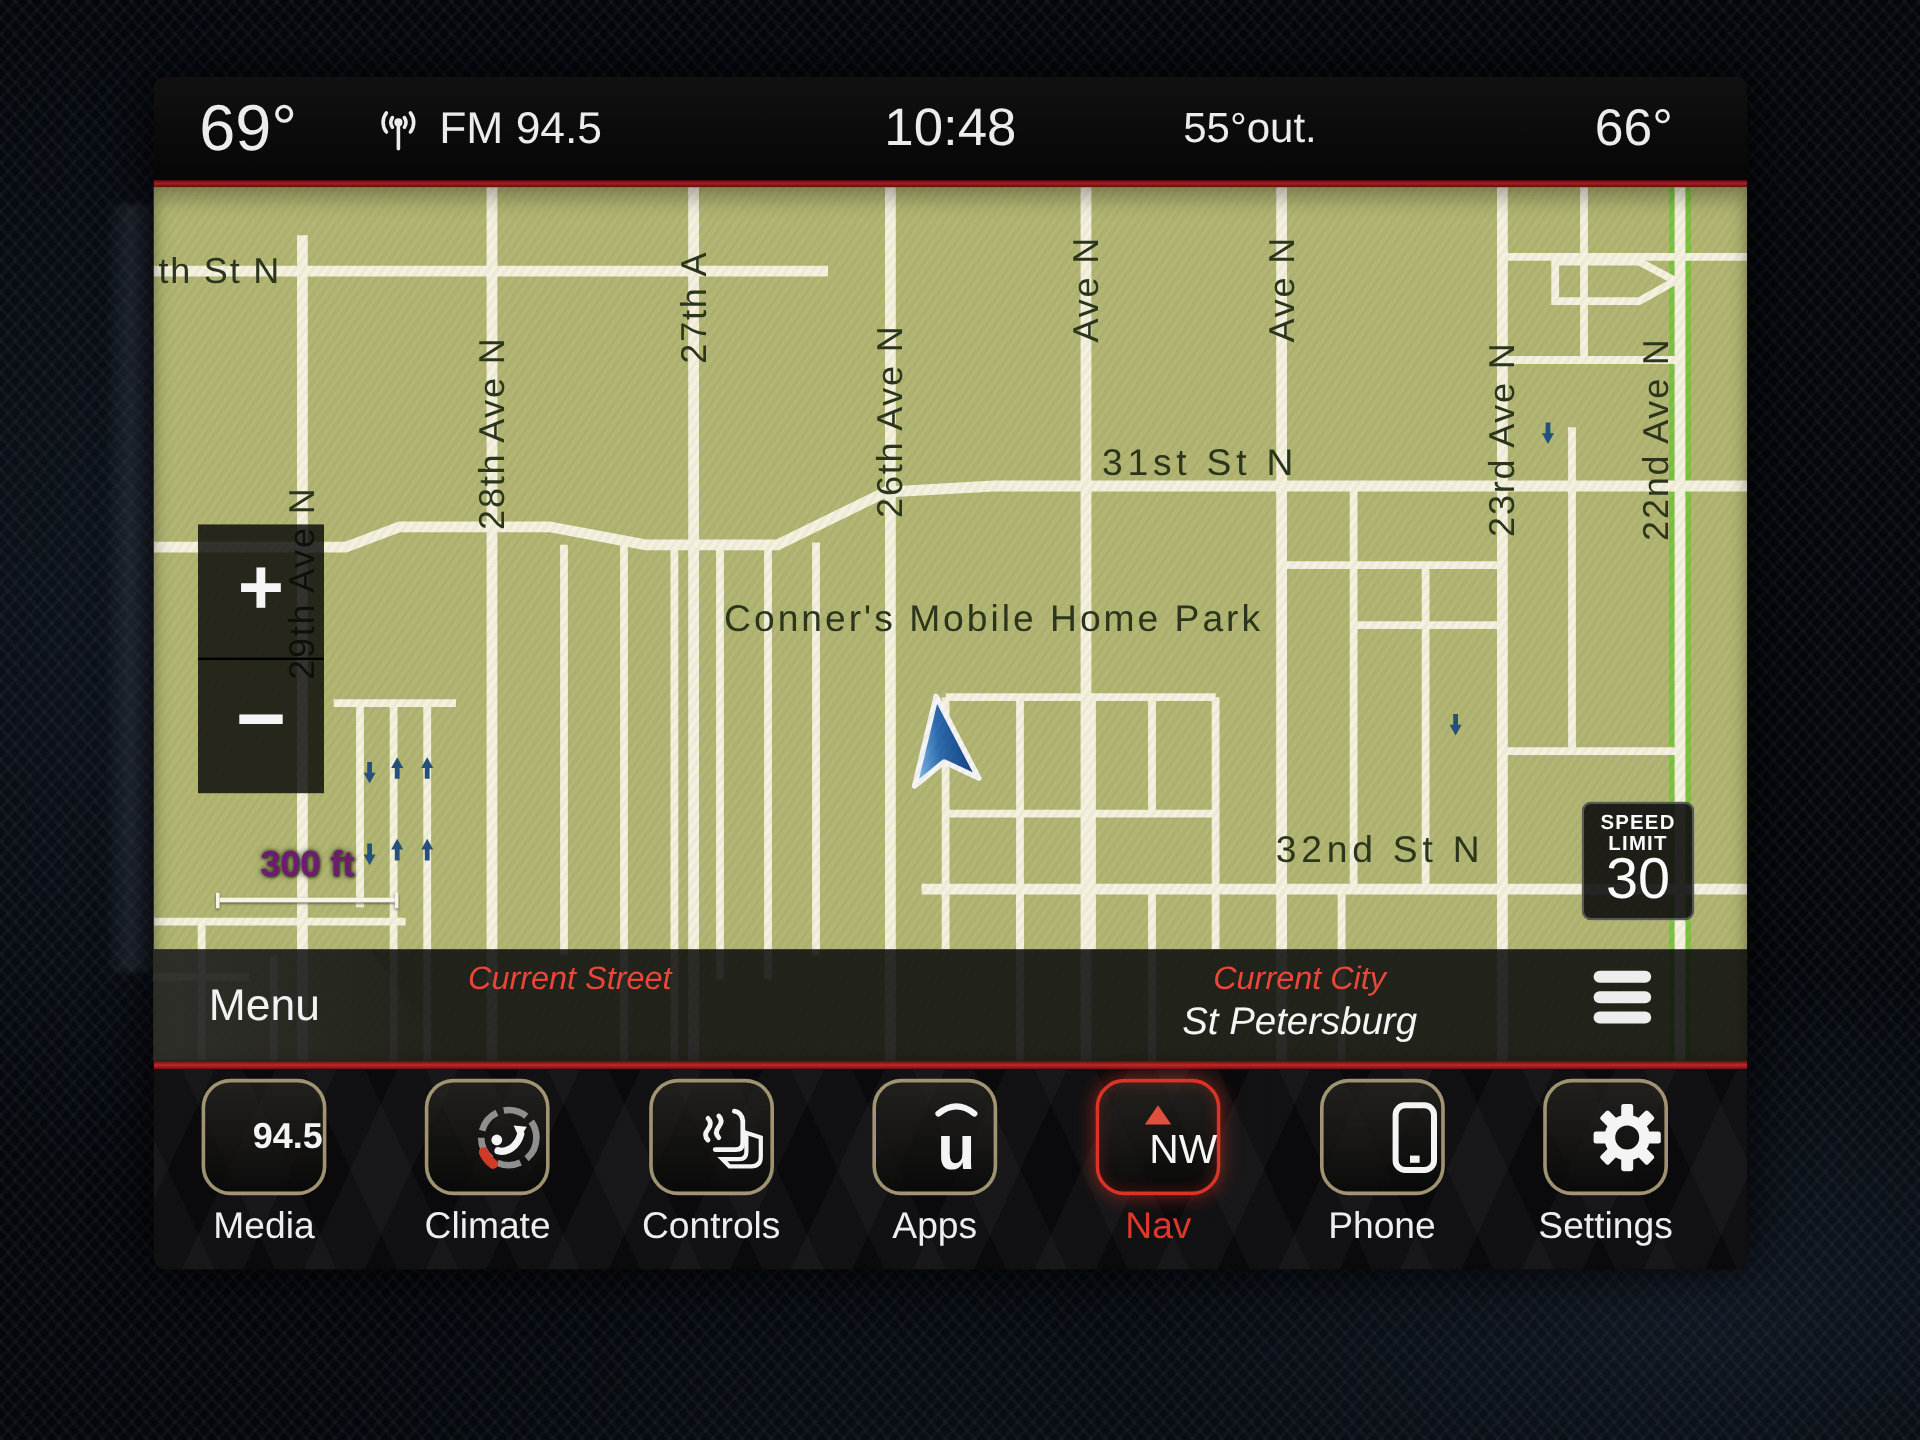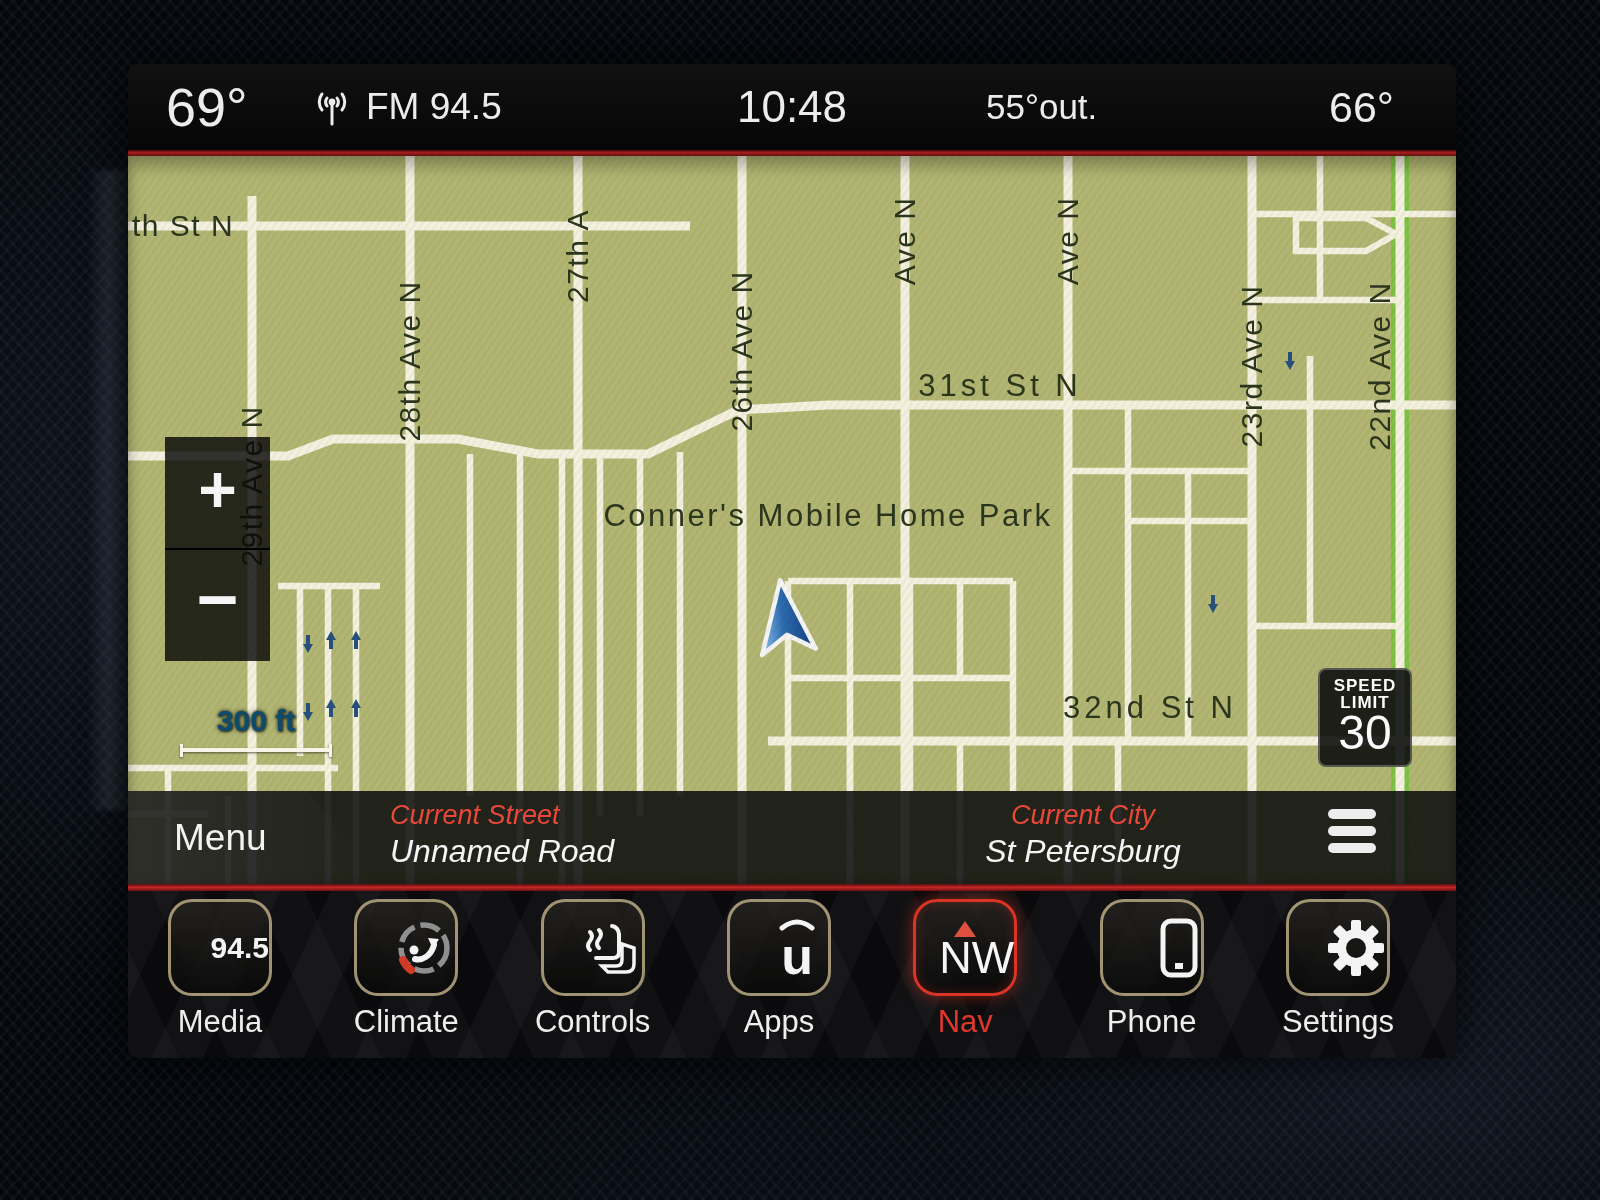--- a/index.html
+++ b/index.html
@@ -38,21 +38,21 @@
   .map-wrap{position:absolute;left:0;top:92px;width:1328px;height:728px;background:#b2b672;}
   .map-wrap svg{display:block;}
   .map-grain{position:absolute;inset:0;pointer-events:none;
     background:repeating-linear-gradient(-55deg, rgba(0,0,0,0.03) 0 3px, transparent 3px 6px);
     box-shadow:inset 0 10px 16px rgba(0,0,0,0.28), inset 0 -4px 10px rgba(0,0,0,0.15);}
   .zoom-ctl{position:absolute;left:37px;top:281px;width:105px;background:rgba(8,8,8,0.82);}
   .zoom-btn{width:105px;height:111px;color:#f5f5f5;text-align:center;cursor:pointer;}
   .zoom-btn.in{font-size:66px;line-height:104px;font-weight:bold;border-bottom:2px solid #000;}
   .zoom-btn.out{font-size:72px;line-height:98px;font-weight:bold;}
   .scale{position:absolute;left:52px;top:548px;width:152px;text-align:center;}
-  .scale-label{color:#0c4a6e;font-size:30px;font-weight:bold;
+  .scale-label{color:#701a75;font-size:30px;font-weight:bold;
     text-shadow:0 0 3px #44482a,0 0 5px #44482a,1px 1px 2px #33361f;}
   .scale-bar{margin-top:6px;height:13px;border-left:3px solid #f7f5e8;border-right:3px solid #f7f5e8;position:relative;filter:drop-shadow(0 1px 1px rgba(60,60,40,0.8));}
   .scale-bar::after{content:"";position:absolute;left:0;right:0;top:4px;height:4px;background:#f7f5e8;}
   .speed-sign{position:absolute;left:1190px;top:512px;width:90px;height:95px;
     background:rgba(14,14,14,0.9);border:2px solid rgba(210,210,210,0.32);border-radius:8px;
     color:#fbfbfb;text-align:center;}
   .speed-sign .s1{font-size:17px;font-weight:bold;letter-spacing:1px;margin-top:7px;line-height:17px;}
   .speed-sign .s2{font-size:17px;font-weight:bold;letter-spacing:1px;line-height:17px;}
   .speed-sign .sv{font-size:48px;font-weight:normal;line-height:44px;}
   
@@ -79,21 +79,21 @@
   .nav-box{width:104px;height:97px;margin:0 auto;border:3px solid rgba(186,170,132,0.85);border-radius:24px;
     background:linear-gradient(180deg, rgba(48,45,38,0.55), rgba(10,10,10,0.85));
     display:flex;align-items:flex-end;justify-content:center;flex-direction:column;box-sizing:border-box;}
   .nav-item.active .nav-box{border-color:#d93425;
     box-shadow:0 0 16px rgba(217,52,37,0.55), inset 0 0 12px rgba(217,52,37,0.28);}
   .nav-label{margin-top:8px;font-size:31px;color:#eeeeee;}
   .nav-item.active .nav-label{color:#e0372a;}
   .media-freq{color:#f4f4f4;font-size:30px;font-weight:bold;}
   .nw-tri{width:0;height:0;border-left:11px solid transparent;border-right:11px solid transparent;
     border-bottom:16px solid #e0503c;margin:0 auto 4px auto;}
-  .nw-txt{color:#f6f6f6;font-size:45px;line-height:34px;}
+  .nw-txt{color:#f6f6f6;font-size:34px;line-height:34px;}
 </style>
 </head>
 <body>
 
 <div class="bezel-sheen"></div>
 
 <div class="screen">
 
   <div class="status-bar">
     <div class="txt t-left">69°</div>
@@ -231,21 +231,20 @@
       <div class="s2">LIMIT</div>
       <div class="sv">30</div>
     </div>
   </div>
 
   <div class="info-bar">
     <div class="menu-zone"></div>
     <div class="menu-label">Menu</div>
     <div class="ib-block ib-street">
       <div class="ib-label">Current Street</div>
-      <div class="ib-value">Unnamed Road</div>
     </div>
     <div class="ib-block ib-city">
       <div class="ib-label">Current City</div>
       <div class="ib-value">St Petersburg</div>
     </div>
     <div class="hamburger">
       <span></span>
         <span></span>
         <span></span>
     </div>

